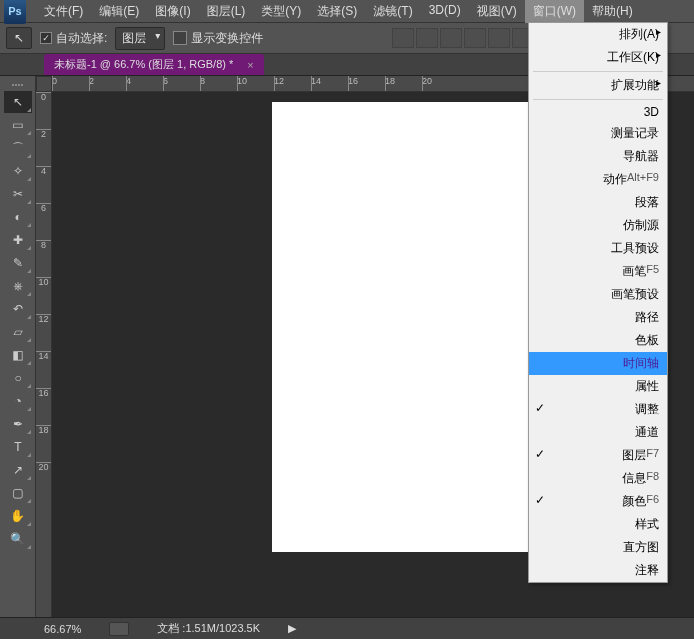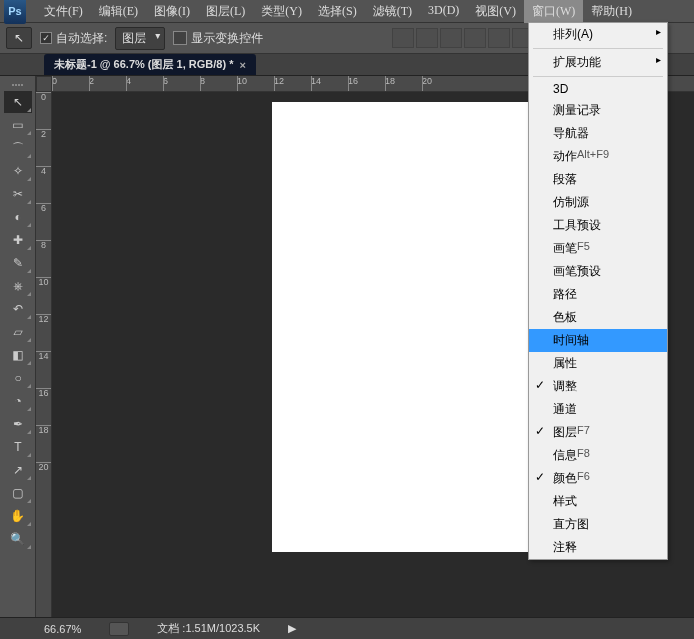--- a/index.html
+++ b/index.html
@@ -1,30 +1,30 @@
 <!DOCTYPE html>
 <html><head>
 <meta charset="utf-8">
 <style>
 * { margin: 0; padding: 0; box-sizing: border-box; font-family: "Microsoft YaHei", Arial, sans-serif; }
 body { background: #535353; width: 694px; height: 639px; overflow: hidden; font-size: 12px; color: #ddd; }
 .menubar { background: #535353; height: 22px; display: flex; align-items: center; padding-left: 4px; }
 .ps-logo { width: 22px; height: 26px; background: linear-gradient(#2a5a8a,#13315a); border-radius: 2px; display: flex; align-items: center; justify-content: center; font-weight: bold; font-size: 11px; color: #a4d8ff; margin-right: 10px; }
-.menu-item { padding: 3px 8px; cursor: pointer; font-family: Liberation Serif, serif; }
+.menu-item { padding: 3px 8px; cursor: pointer; }
 .menu-item.active { background: #8a8a8a; }
 .options-bar { background: #535353; height: 32px; border-top: 1px solid #333; border-bottom: 1px solid #333; display: flex; align-items: center; padding-left: 6px; gap: 8px; }
 .opt-icon { width: 26px; height: 22px; background: #414141; border: 1px solid #2a2a2a; border-radius: 2px; display: flex; align-items: center; justify-content: center; }
 .opt-check { display: flex; align-items: center; gap: 4px; }
 .opt-select { background: #414141; border: 1px solid #2a2a2a; padding: 2px 18px 2px 6px; border-radius: 2px; position: relative; }
 .opt-select::after { content: "▾"; position: absolute; right: 4px; top: 2px; font-size: 10px; }
 .opt-toggle { width: 14px; height: 14px; border: 1px solid #888; background: #414141; }
 .opt-align-group { display: flex; gap: 2px; margin-left: auto; margin-right: 160px; }
 .opt-align-btn { width: 22px; height: 20px; background: #4a4a4a; border: 1px solid #333; opacity: 0.5; }
 .tab-bar { background: #414141; height: 22px; display: flex; align-items: flex-end; padding-left: 44px; border-bottom: 1px solid #222; }
-.doc-tab { background: #0f172a; padding: 3px 10px; font-size: 11px; border-top-left-radius: 3px; border-top-right-radius: 3px; display: flex; align-items: center; gap: 6px; font-weight: bold; }
+.doc-tab { background: #701a75; padding: 3px 10px; font-size: 11px; border-top-left-radius: 3px; border-top-right-radius: 3px; display: flex; align-items: center; gap: 14px; }
 .tab-close { font-size: 11px; color: #aaa; }
 .workspace { display: flex; height: 541px; position: relative; }
 .ruler-corner { position: absolute; left: 36px; top: 0; width: 16px; height: 16px; background: #4a4a4a; border: 1px solid #333; }
 .ruler-h { position: absolute; left: 52px; top: 0; right: 0; height: 16px; background: #4a4a4a; border-bottom: 1px solid #333; overflow: hidden; }
 .ruler-h-inner { display: flex; }
 .ruler-tick-h { width: 37px; font-size: 9px; color: #bbb; position: relative; }
 .ruler-tick-h::before { content: ""; position: absolute; left: 0; top: 0; width: 1px; height: 16px; background: #888; }
 .ruler-v { position: absolute; left: 36px; top: 16px; bottom: 0; width: 16px; background: #4a4a4a; border-right: 1px solid #333; overflow: hidden; }
 .ruler-tick-v { height: 37px; font-size: 9px; color: #bbb; position: relative; text-align: center; }
 .ruler-tick-v::before { content: ""; position: absolute; left: 0; top: 0; height: 1px; width: 16px; background: #888; }
@@ -33,22 +33,22 @@
 .tool-grip span { width: 2px; height: 2px; background: #888; }
 .tool-btn { width: 28px; height: 22px; margin: 1px 4px; display: flex; align-items: center; justify-content: center; cursor: pointer; position: relative; color: #ccc; }
 .tool-btn.selected { background: #2a2a2a; }
 .tool-btn::after { content: ""; position: absolute; right: 1px; bottom: 1px; border: 2px solid transparent; border-right-color: #888; border-bottom-color: #888; width: 0; height: 0; }
 .canvas-area { flex: 1; background: #2a2a2a; position: relative; margin-left: 16px; margin-top: 16px; }
 .canvas { position: absolute; left: 220px; top: 10px; width: 310px; height: 450px; background: white; }
 .canvas-blob { position: absolute; right: 0; top: 160px; width: 30px; height: 40px; background: black; filter: blur(4px); }
 .status-bar { height: 22px; background: #414141; border-top: 1px solid #222; display: flex; align-items: center; padding-left: 44px; gap: 28px; font-size: 11px; }
 .status-icon { width: 20px; height: 14px; background: #555; border: 1px solid #333; border-radius: 2px; }
 .dropdown { position: absolute; left: 528px; top: 22px; width: 140px; background: #f0f0f0; color: #000; border: 1px solid #999; box-shadow: 2px 2px 4px rgba(0,0,0,0.3); z-index: 100; font-size: 12px; }
-.dd-item { padding: 3px 8px 3px 24px; display: flex; justify-content: flex-start; position: relative; cursor: pointer; }
-.dd-item.highlighted { background: #3399ff; color: #000000; }
+.dd-item { padding: 3px 8px 3px 24px; display: flex; justify-content: flex-end; position: relative; cursor: pointer; }
+.dd-item.highlighted { background: #3399ff; color: #4c1d95; }
 .dd-item.has-sub::after { content: "▸"; position: absolute; right: 6px; font-size: 10px; }
 .dd-item .check { position: absolute; left: 6px; }
 .dd-sep { height: 1px; background: #ccc; margin: 2px 4px; }
 .shortcut { color: #555; font-size: 11px; }
 .checkbox-mark { width: 12px; height: 12px; border: 1px solid #888; display: inline-flex; align-items: center; justify-content: center; background: #333; font-size: 9px; }
 </style>
 </head>
 <body>
 
 <div class="menubar">
@@ -169,20 +169,23 @@
   <span>66.67%</span>
   <span class="status-icon"></span>
   <span>文档 :1.51M/1023.5K</span>
   <span>▶</span>
 </div>
 
 <div class="dropdown" id="dropdown">
     <div class="dd-item has-sub">
       <span>排列(A)</span>
     </div>
+    <div class="dd-item has-sub">
+      <span>工作区(K)</span>
+    </div>
     <div class="dd-sep"></div>
     <div class="dd-item has-sub">
       <span>扩展功能</span>
     </div>
     <div class="dd-sep"></div>
     <div class="dd-item">
       <span>3D</span>
     </div>
     <div class="dd-item">
       <span>测量记录</span>

